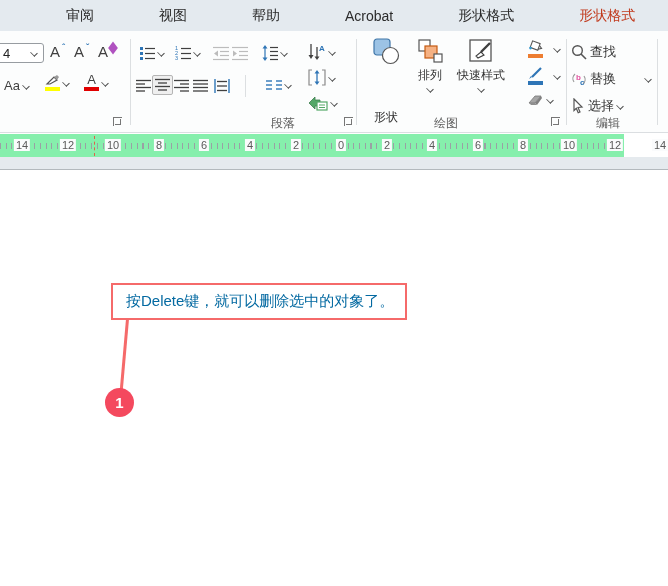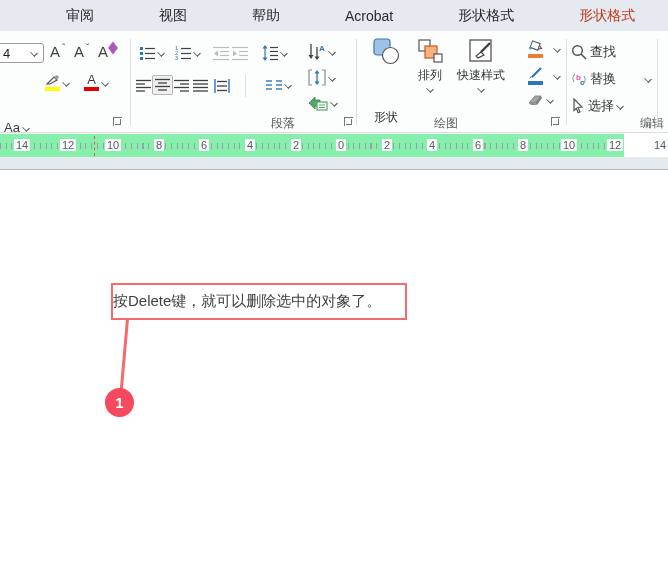--- a/index.html
+++ b/index.html
@@ -43,21 +43,21 @@
   .rnum{position:absolute;top:5px;font-size:11px;color:#5a5a5a;background:#fafbfc;
         padding:0 2px;transform:translateX(-50%);z-index:2;}
   .ruler-guide{position:absolute;left:94px;top:2px;height:20px;width:0;
                border-left:1.5px dashed #e0604a;z-index:3;}
   .band{position:absolute;left:0;top:157px;width:668px;height:13px;background:#e5eaee;
         border-bottom:1px solid #b3b9bd;box-sizing:border-box;}
   
   .slide{position:absolute;left:0;top:170px;width:668px;height:416px;background:#ffffff;}
   .callout{position:absolute;left:111px;top:113px;width:296px;height:37px;background:#fff;
            border:2px solid #f56a6a;box-sizing:border-box;display:flex;align-items:center;
-           font-size:15px;color:#404040;z-index:5;}
+           padding-left:13px;font-size:15px;color:#0369a1;z-index:5;}
   .leader{position:absolute;left:126px;top:149px;width:2.5px;height:71px;background:#f56a6a;
           transform-origin:top center;transform:rotate(5deg);z-index:4;}
   .selbox{position:absolute;left:55px;top:232px;width:581px;height:104px;
           border:1px solid #6e6e6e;box-sizing:border-box;}
   .handle{position:absolute;width:11px;height:11px;border-radius:50%;background:#fff;
           border:1.5px solid #6e6e6e;box-sizing:border-box;z-index:6;}
   .rotate-stem{position:absolute;left:calc(50% - .5px);top:-22px;width:1px;height:22px;
                background:#6e6e6e;}
   .rotate-icon{position:absolute;left:calc(50% - 12px);top:-45px;width:24px;height:24px;}
   .ph-text{position:absolute;left:0;right:0;top:3px;text-align:center;font-size:17px;
@@ -93,21 +93,21 @@
         <span class="sup">ˆ</span>
     </div>
     <div class="rbtn" style="left:74px;top:12px;">
       <span class="letterA">A</span>
         <span class="sup">ˇ</span>
     </div>
     <div class="rbtn" style="left:98px;top:12px;">
       <span class="letterA">A</span>
       <span style="width:8px;height:8px;background:#b052c0;transform:rotate(45deg) skew(8deg,8deg);display:inline-block;position:relative;top:-4px;left:-2px;"></span>
     </div>
-    <div class="rbtn" style="left:4px;top:47px;margin-top:42px;">
+    <div class="rbtn" style="left:4px;top:47px;">
       <span style="font-size:13px;color:#3f3f3f;">Aa</span>
       <span class="chev"></span>
     </div>
     <div class="rbtn" style="left:45px;top:43px;">
       <span class="stackcol">
         <svg width="15" height="12" viewBox="0 0 15 12">
             <path d="M2 10 L9 3 L12 6 L5 10 Z" fill="#fff" stroke="#555" stroke-width="1.2"></path>
             <path d="M9 3 L12 1 L14 3 L12 6 Z" fill="#9a9a9a"></path>
           </svg>
         <span class="colorbar" style="background:#ffff00;"></span>
@@ -376,21 +376,21 @@
       <span class="ribbon-label-sm">替换</span>
       <span class="chev" style="margin-left:26px;"></span>
     </div>
     <div class="rbtn" style="left:571px;top:66px;">
       <svg width="14" height="16" viewBox="0 0 14 16">
           <path d="M3 1 L11 9 L7 9.4 L9 14 L7.2 14.8 L5.3 10.3 L3 12.5 Z" fill="#fff" stroke="#555" stroke-width="1.2"></path>
         </svg>
       <span class="ribbon-label-sm">选择</span>
       <span class="chev"></span>
     </div>
-    <span class="glabel" style="left:596px;margin-left:44px;">编辑</span>
+    <span class="glabel" style="left:596px;">编辑</span>
     <span class="vsep" style="left:657px;"></span>
   </div>
 
   <div class="ruler">
     <div class="ruler-ticks"></div>
     <span class="rnum" style="left:22px">14</span>
     <span class="rnum" style="left:68px">12</span>
     <span class="rnum" style="left:113px">10</span>
     <span class="rnum" style="left:159px">8</span>
     <span class="rnum" style="left:204px">6</span>

